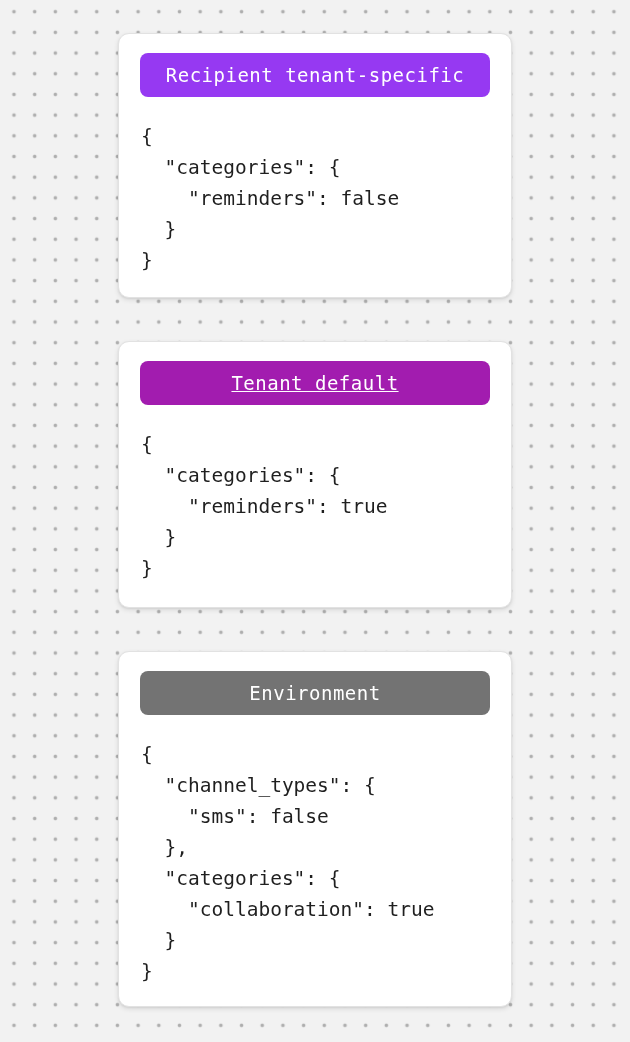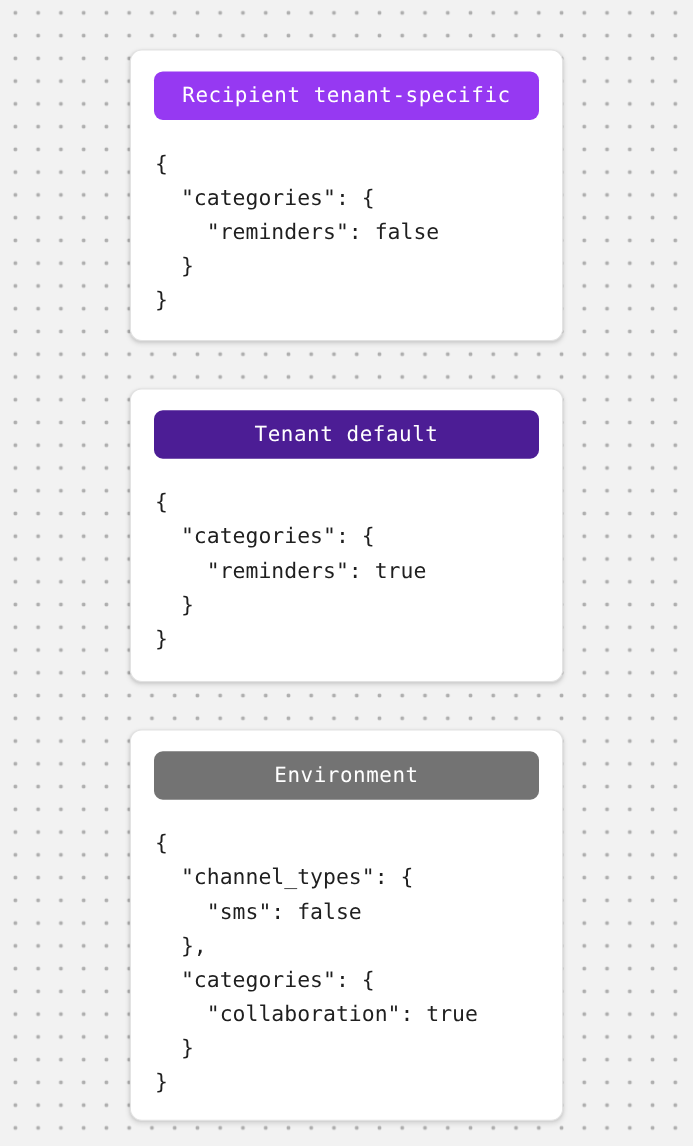--- a/index.html
+++ b/index.html
@@ -20,21 +20,20 @@
   .card {
     position: absolute;
     left: 118px;
     width: 394px;
     box-sizing: border-box;
     background: #ffffff;
     border: 1px solid #e2e2e2;
     border-radius: 11px;
     box-shadow: 0 2px 5px rgba(0,0,0,0.10), 0 1px 2px rgba(0,0,0,0.06);
     padding: 19px 21px 0 21px;
-    margin-top: 12px;
   }
   .card1 { top: 33px;  height: 265px; }
   .card2 { top: 341px; height: 267px; }
   .card3 { top: 651px; height: 356px; }
   .badge {
     height: 44px;
     border-radius: 8px;
     display: flex;
     align-items: center;
     justify-content: center;
@@ -62,21 +61,21 @@
     <span>Recipient tenant-specific</span>
   </div>
   <pre class="code">{
   "categories": {
     "reminders": false
   }
 }</pre>
 </section>
 
 <section class="card card2">
-  <div class="badge" style="background-color: #4c1d95;">
+  <div class="badge" style="background-color: #a21caf; text-decoration: underline;">
     <span>Tenant default</span>
   </div>
   <pre class="code">{
   "categories": {
     "reminders": true
   }
 }</pre>
 </section>
 
 <section class="card card3">

